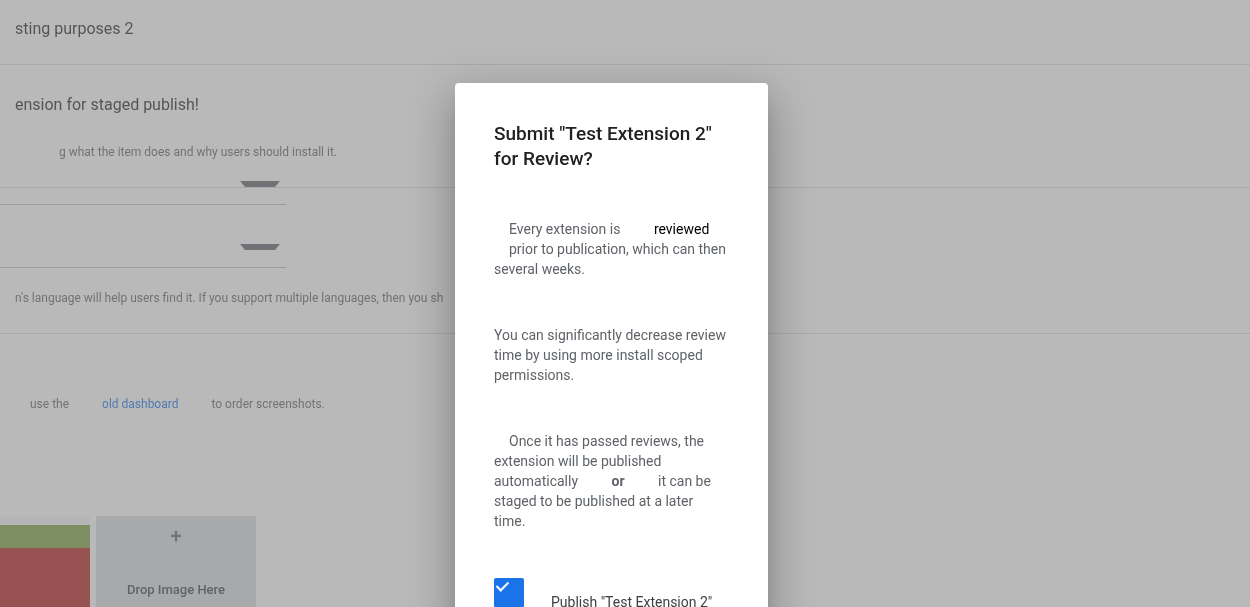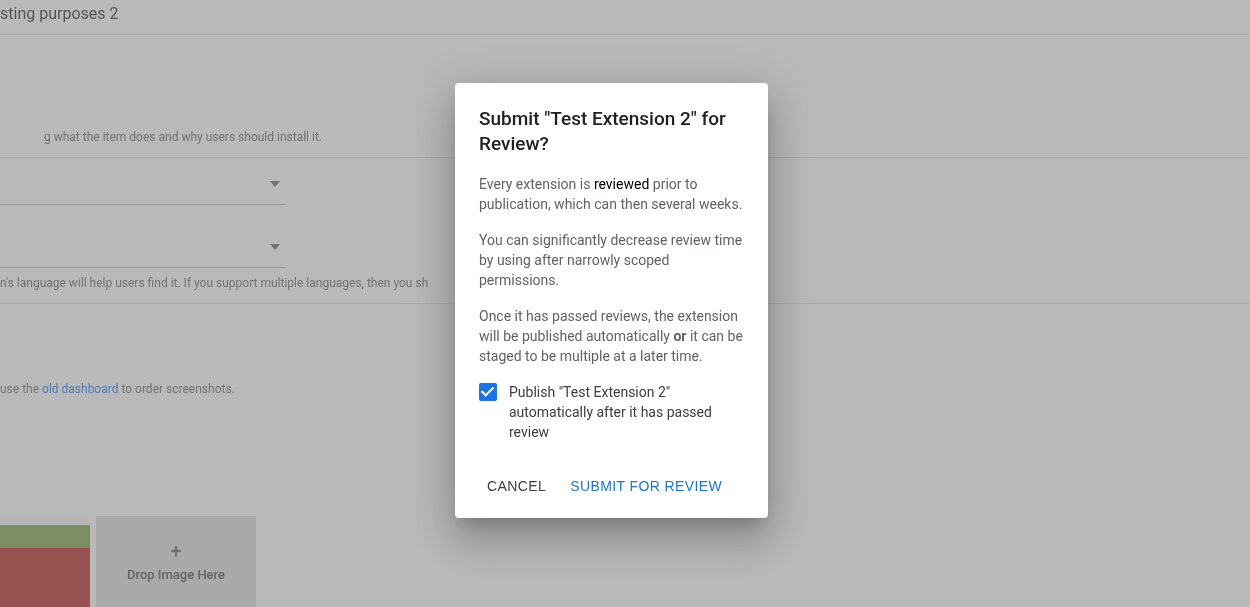--- a/index.html
+++ b/index.html
@@ -1,15 +1,15 @@
 <!DOCTYPE html>
 <html><head>
 <meta charset="utf-8">
 <style>
-  * { box-sizing: border-box; margin: 0; padding: 0; }
+  * { box-sizing: border-box; margin: 0; padding: 15px; }
   html, body {
     width: 1250px;
     height: 607px;
     overflow: hidden;
     font-family: Roboto, "Helvetica Neue", Arial, sans-serif;
     background: #fff;
     color: #202124;
     font-size: 14px;
   }
 
@@ -178,20 +178,21 @@
   .btn-submit { color: #1a73e8; }
 </style>
 </head>
 <body>
 
 <div class="bg-page">
 
   <div class="bg-text" style="top:4px;left:0;font-size:16px;">sting purposes 2</div>
   <div class="bg-line" style="top:34px;"></div>
 
+  <div class="bg-text" style="top:80px;left:0;font-size:16px;">ension for staged publish!</div>
 
   <div class="bg-text bg-helper" style="top:130px;left:0;margin-left:44px;">g what the item does and why users should install it.</div>
   <div class="bg-line" style="top:157px;"></div>
 
   <div class="bg-dropdown" style="top:171px;left:0;">
     <div class="bg-caret"></div>
   </div>
 
   <div class="bg-dropdown" style="top:234px;left:0;">
     <div class="bg-caret"></div>
@@ -214,24 +215,24 @@
 
 <div class="scrim"></div>
 
 <div class="modal">
   <h2>Submit "Test Extension 2" for Review?</h2>
 
   <p>
     <span>Every extension is </span><a href="#">reviewed</a><span> prior to publication, which can then several weeks.</span>
   </p>
 
-  <p>You can significantly decrease review time by using after narrowly scoped permissions.</p>
+  <p>You can significantly decrease review time by using more install scoped permissions.</p>
 
   <p>
-    <span>Once it has passed reviews, the extension will be published automatically </span><b>or</b><span> it can be staged to be multiple at a later time.</span>
+    <span>Once it has passed reviews, the extension will be published automatically </span><b>or</b><span> it can be staged to be published at a later time.</span>
   </p>
 
   <div class="checkbox-row">
     <div class="checkbox"></div>
     <div class="checkbox-label">Publish "Test Extension 2" automatically after it has passed review</div>
   </div>
 
   <div class="actions">
     <button class="btn btn-cancel">Cancel</button>
     <button class="btn btn-submit">Submit for Review</button>

